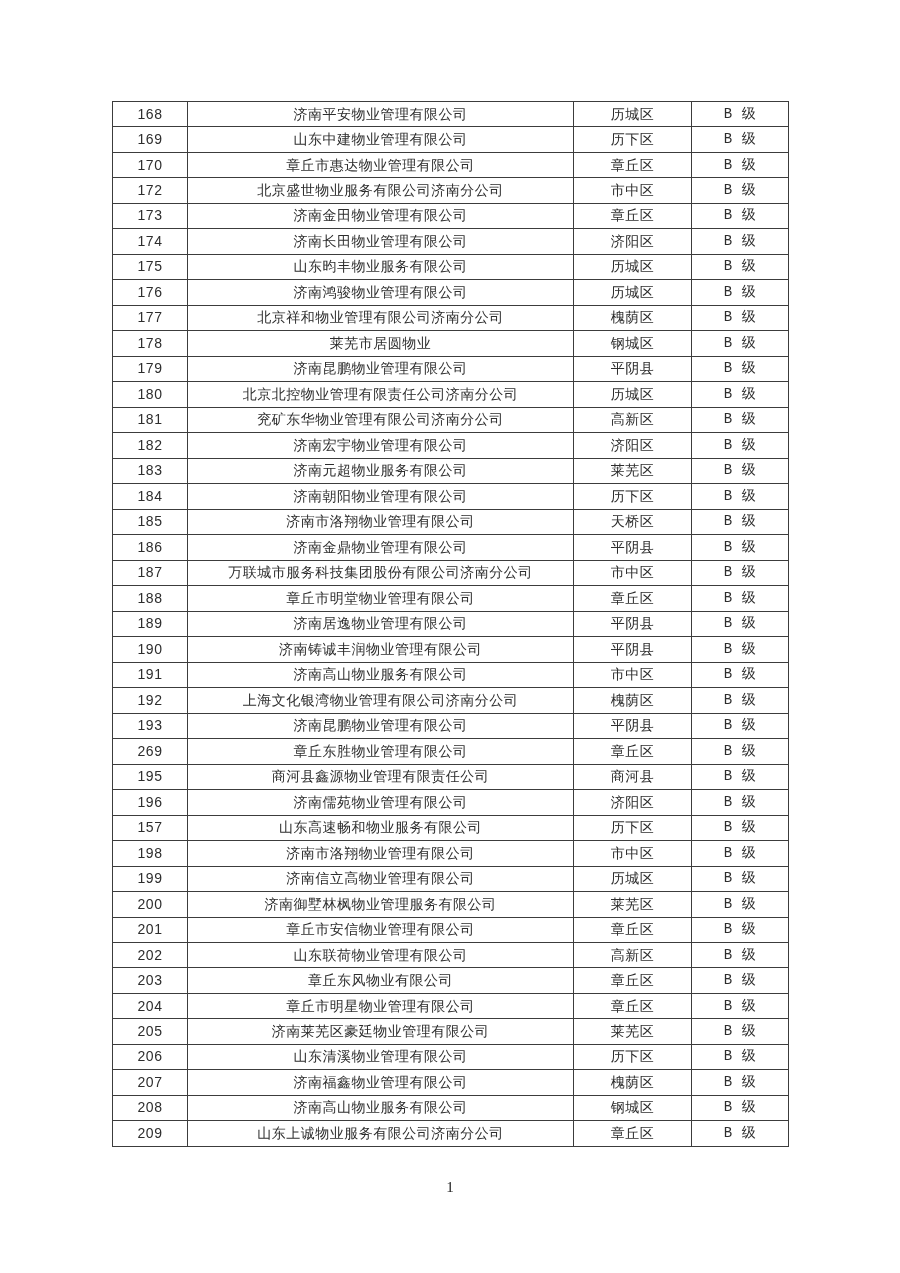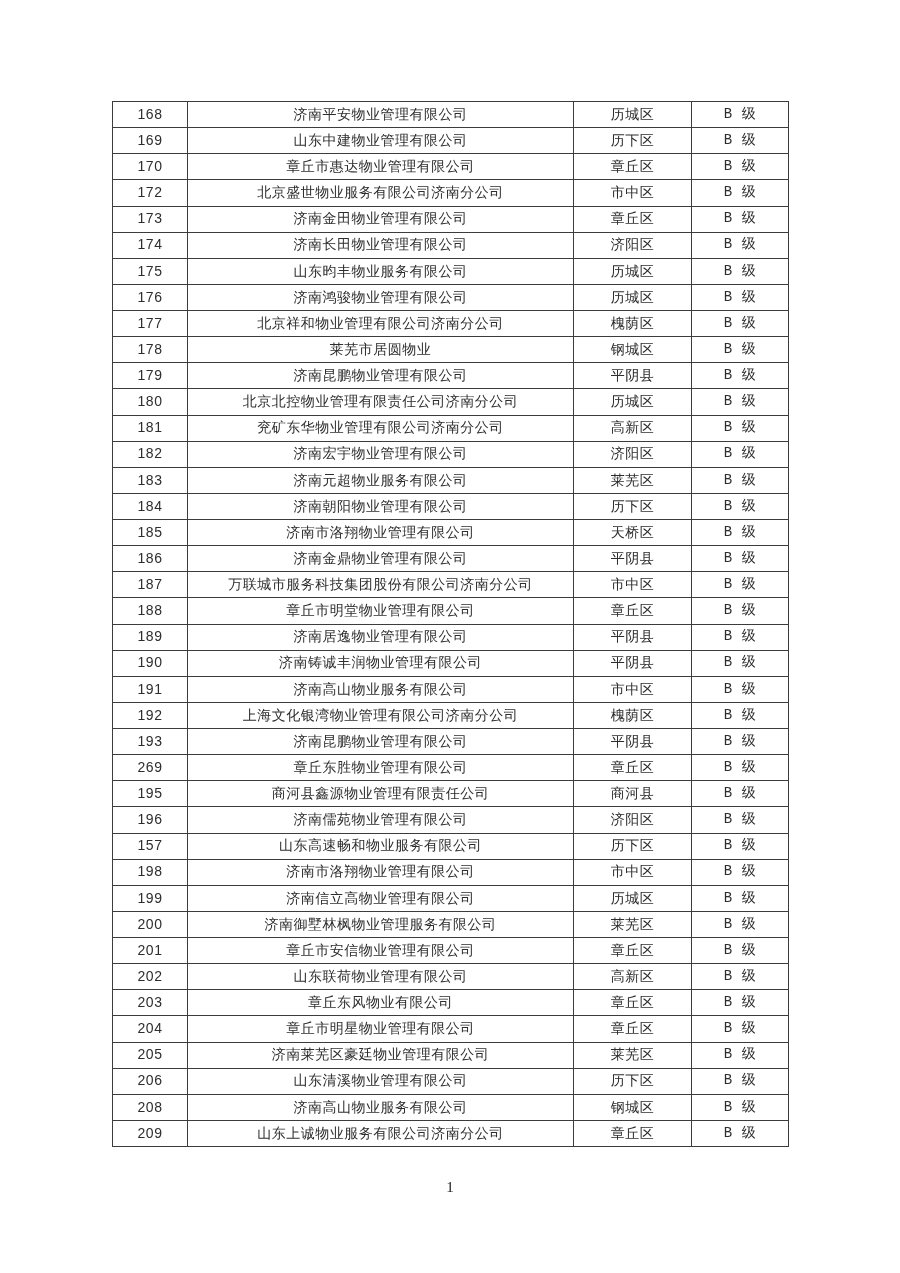--- a/index.html
+++ b/index.html
@@ -295,20 +295,26 @@
     <td class="c-district">莱芜区</td>
     <td class="c-grade">B 级</td>
   </tr>
         <tr>
     <td class="c-no">206</td>
     <td class="c-company">山东清溪物业管理有限公司</td>
     <td class="c-district">历下区</td>
     <td class="c-grade">B 级</td>
   </tr>
         <tr>
+    <td class="c-no">207</td>
+    <td class="c-company">济南福鑫物业管理有限公司</td>
+    <td class="c-district">槐荫区</td>
+    <td class="c-grade">B 级</td>
+  </tr>
+        <tr>
     <td class="c-no">208</td>
     <td class="c-company">济南高山物业服务有限公司</td>
     <td class="c-district">钢城区</td>
     <td class="c-grade">B 级</td>
   </tr>
         <tr>
     <td class="c-no">209</td>
     <td class="c-company">山东上诚物业服务有限公司济南分公司</td>
     <td class="c-district">章丘区</td>
     <td class="c-grade">B 级</td>

